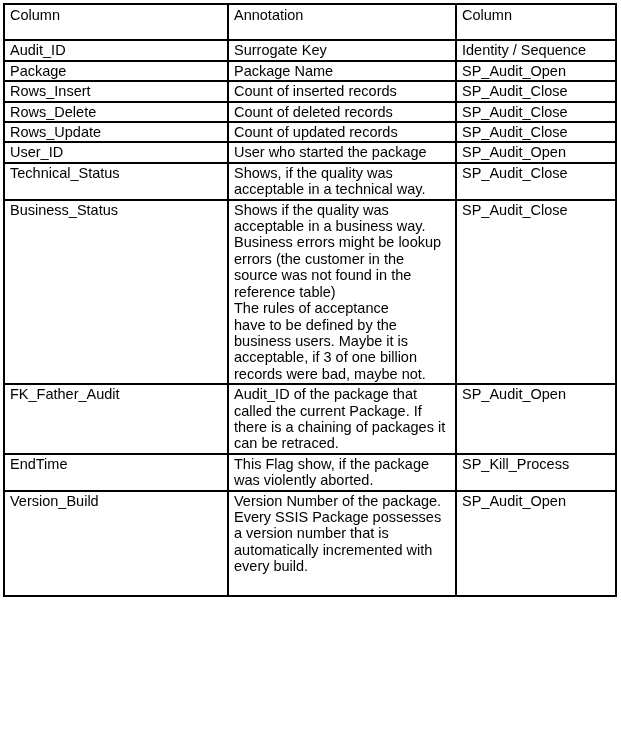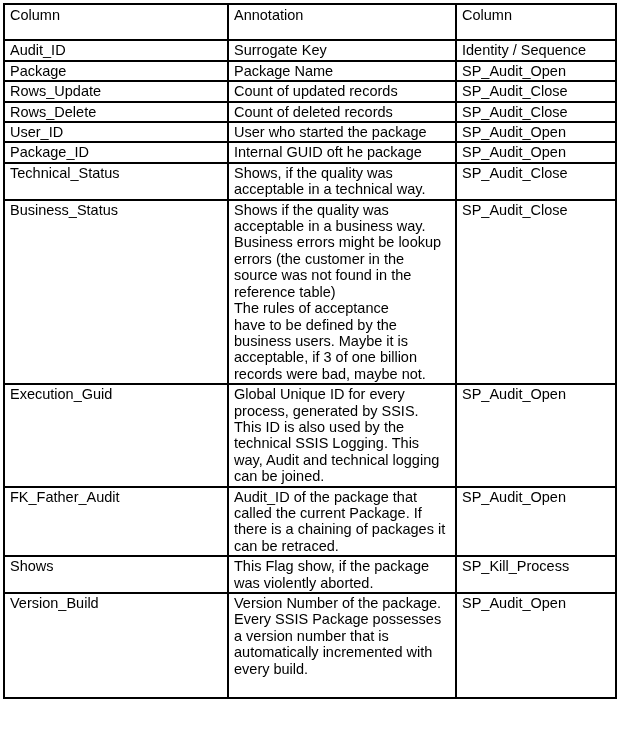--- a/index.html
+++ b/index.html
@@ -58,37 +58,37 @@
       <td class="c-col">Audit_ID</td>
       <td class="c-ann">Surrogate Key</td>
       <td class="c-src">Identity / Sequence</td>
     </tr>
     <tr>
       <td class="c-col">Package</td>
       <td class="c-ann">Package Name</td>
       <td class="c-src">SP_Audit_Open</td>
     </tr>
     <tr>
-      <td class="c-col">Rows_Update</td>
-      <td class="c-ann">Count of updated records</td>
+      <td class="c-col">Rows_Insert</td>
+      <td class="c-ann">Count of inserted records</td>
       <td class="c-src">SP_Audit_Close</td>
     </tr>
     <tr>
       <td class="c-col">Rows_Delete</td>
       <td class="c-ann">Count of deleted records</td>
       <td class="c-src">SP_Audit_Close</td>
     </tr>
     <tr>
+      <td class="c-col">Rows_Update</td>
+      <td class="c-ann">Count of updated records</td>
+      <td class="c-src">SP_Audit_Close</td>
+    </tr>
+    <tr>
       <td class="c-col">User_ID</td>
       <td class="c-ann">User who started the package</td>
-      <td class="c-src">SP_Audit_Open</td>
-    </tr>
-    <tr>
-      <td class="c-col">Package_ID</td>
-      <td class="c-ann">Internal GUID oft he package</td>
       <td class="c-src">SP_Audit_Open</td>
     </tr>
     <tr>
       <td class="c-col">Technical_Status</td>
       <td class="c-ann">Shows, if the quality was
 acceptable in a technical way.</td>
       <td class="c-src">SP_Audit_Close</td>
     </tr>
     <tr>
       <td class="c-col">Business_Status</td>
@@ -99,39 +99,29 @@
 source was not found in the
 reference table)
 The rules of acceptance
 have to be defined by the
 business users. Maybe it is
 acceptable, if 3 of one billion
 records were bad, maybe not.</td>
       <td class="c-src">SP_Audit_Close</td>
     </tr>
     <tr>
-      <td class="c-col">Execution_Guid</td>
-      <td class="c-ann">Global Unique ID for every
-process, generated by SSIS.
-This ID is also used by the
-technical SSIS Logging. This
-way, Audit and technical logging
-can be joined.</td>
-      <td class="c-src">SP_Audit_Open</td>
-    </tr>
-    <tr>
       <td class="c-col">FK_Father_Audit</td>
       <td class="c-ann">Audit_ID of the package that
 called the current Package. If
 there is a chaining of packages it
 can be retraced.</td>
       <td class="c-src">SP_Audit_Open</td>
     </tr>
     <tr>
-      <td class="c-col">Shows</td>
+      <td class="c-col">EndTime</td>
       <td class="c-ann">This Flag show, if the package
 was violently aborted.</td>
       <td class="c-src">SP_Kill_Process</td>
     </tr>
     <tr>
       <td class="c-col">Version_Build</td>
       <td class="c-ann">Version Number of the package.
 Every SSIS Package possesses
 a version number that is
 automatically incremented with

